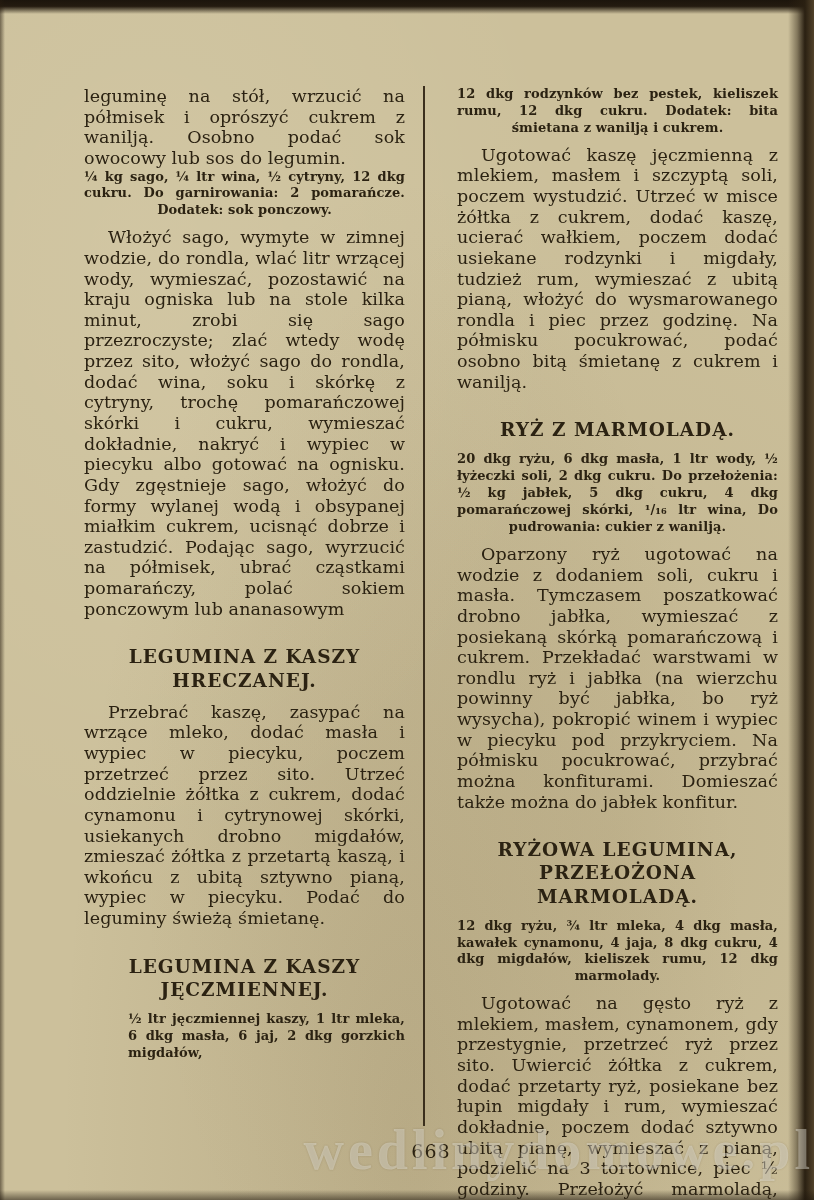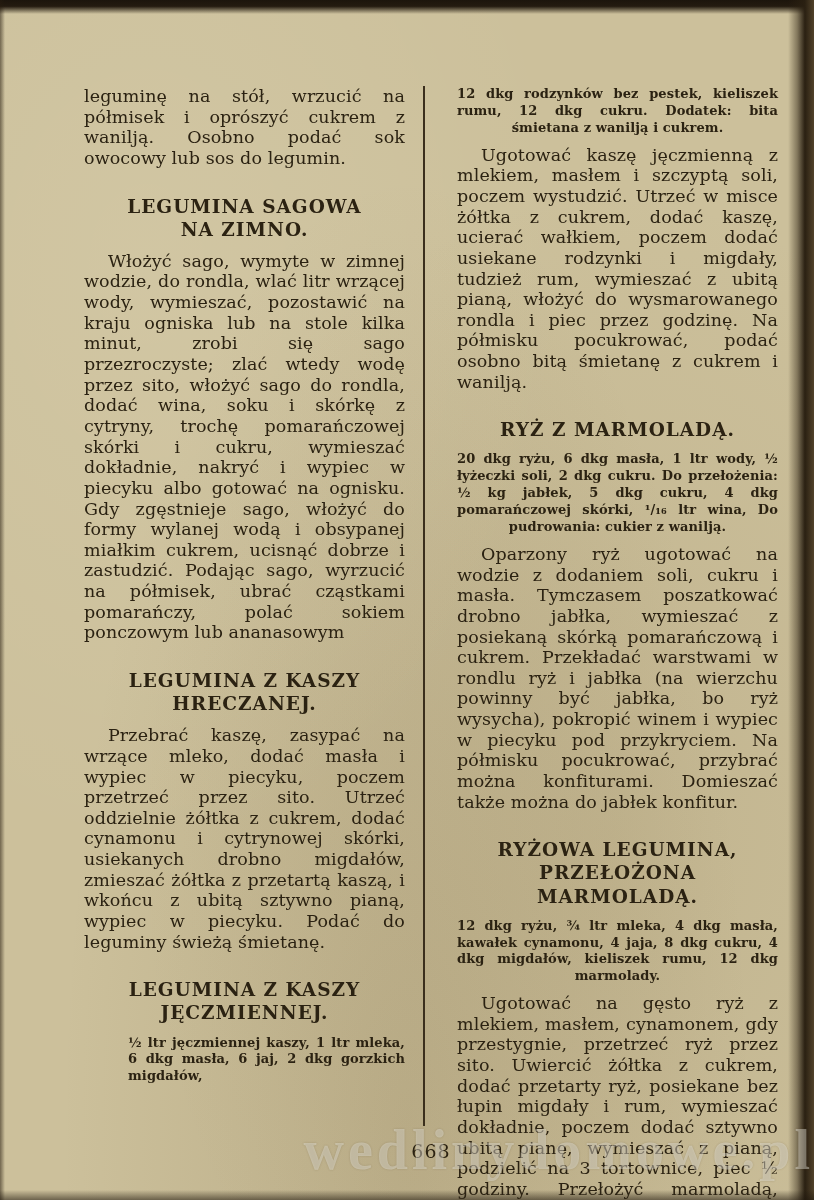--- a/index.html
+++ b/index.html
@@ -115,22 +115,21 @@
   <div class="edge-top"></div>
   <div class="edge-left"></div>
   <div class="edge-right"></div>
   <div class="edge-bottom"></div>
 
   <div class="content">
 
     <div class="col col-left">
       <p class="body-text">leguminę na stół, wrzucić na półmisek i oprószyć cukrem z wanilją. Osobno podać sok owocowy lub sos do legumin.</p>
 
-      <h2 class="recipe-heading">LEGUMINA SAGOWA
-NA ZIMNO.</h2>
+      <p class="ing">¼ kg sago, ¼ ltr wina, ½ cytryny, 12 dkg cukru. Do garnirowania: 2 pomarańcze. Dodatek: sok ponczowy.</p>
       <p class="body-text indent">Włożyć sago, wymyte w zimnej wodzie, do rondla, wlać litr wrzącej wody, wymieszać, pozostawić na kraju ogniska lub na stole kilka minut, zrobi się sago przezroczyste; zlać wtedy wodę przez sito, włożyć sago do rondla, dodać wina, soku i skórkę z cytryny, trochę pomarańczowej skórki i cukru, wymieszać dokładnie, nakryć i wypiec w piecyku albo gotować na ognisku. Gdy zgęstnieje sago, włożyć do formy wylanej wodą i obsypanej miałkim cukrem, ucisnąć dobrze i zastudzić. Podając sago, wyrzucić na półmisek, ubrać cząstkami pomarańczy, polać sokiem ponczowym lub ananasowym</p>
 
       <h2 class="recipe-heading">LEGUMINA Z KASZY
 HRECZANEJ.</h2>
       <p class="body-text indent">Przebrać kaszę, zasypać na wrzące mleko, dodać masła i wypiec w piecyku, poczem przetrzeć przez sito. Utrzeć oddzielnie żółtka z cukrem, dodać cynamonu i cytrynowej skórki, usiekanych drobno migdałów, zmieszać żółtka z przetartą kaszą, i wkońcu z ubitą sztywno pianą, wypiec w piecyku. Podać do leguminy świeżą śmietanę.</p>
 
       <h2 class="recipe-heading">LEGUMINA Z KASZY
 JĘCZMIENNEJ.</h2>
       <p class="ing runon">½ ltr jęczmiennej kaszy, 1 ltr mleka, 6 dkg masła, 6 jaj, 2 dkg gorzkich migdałów,</p>
     </div>

